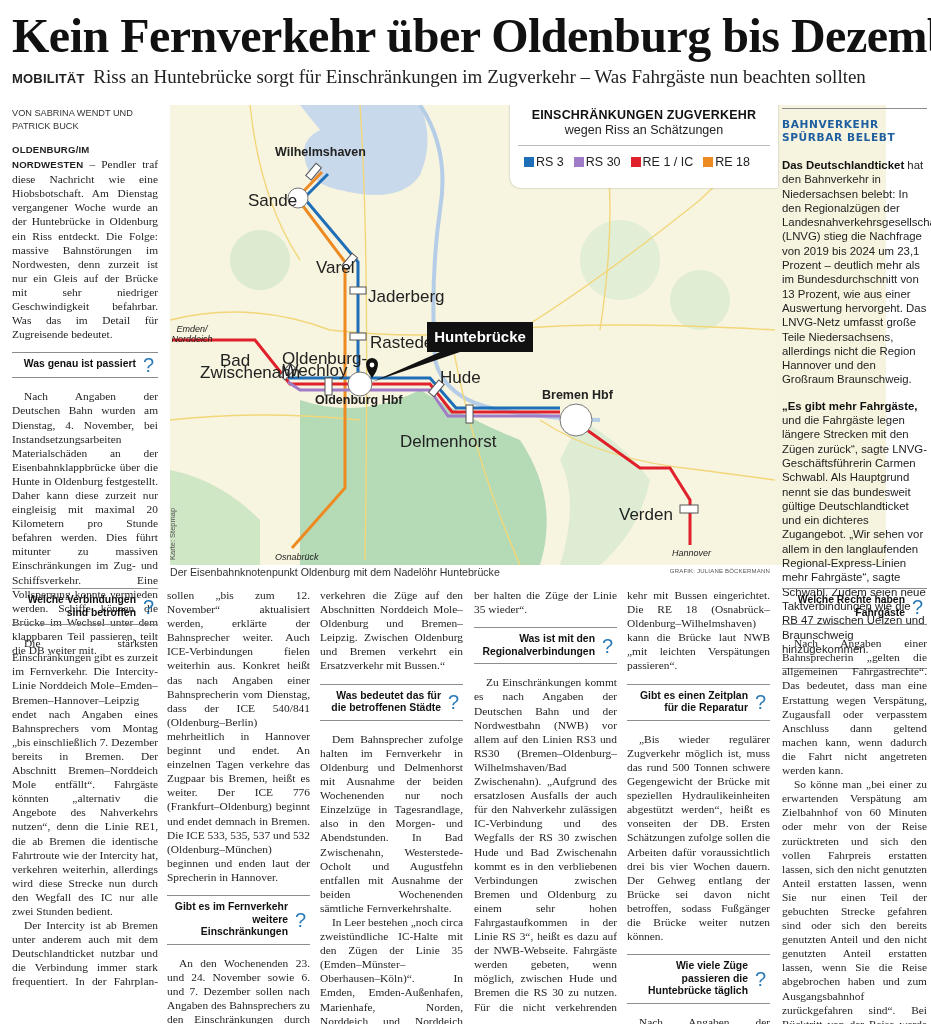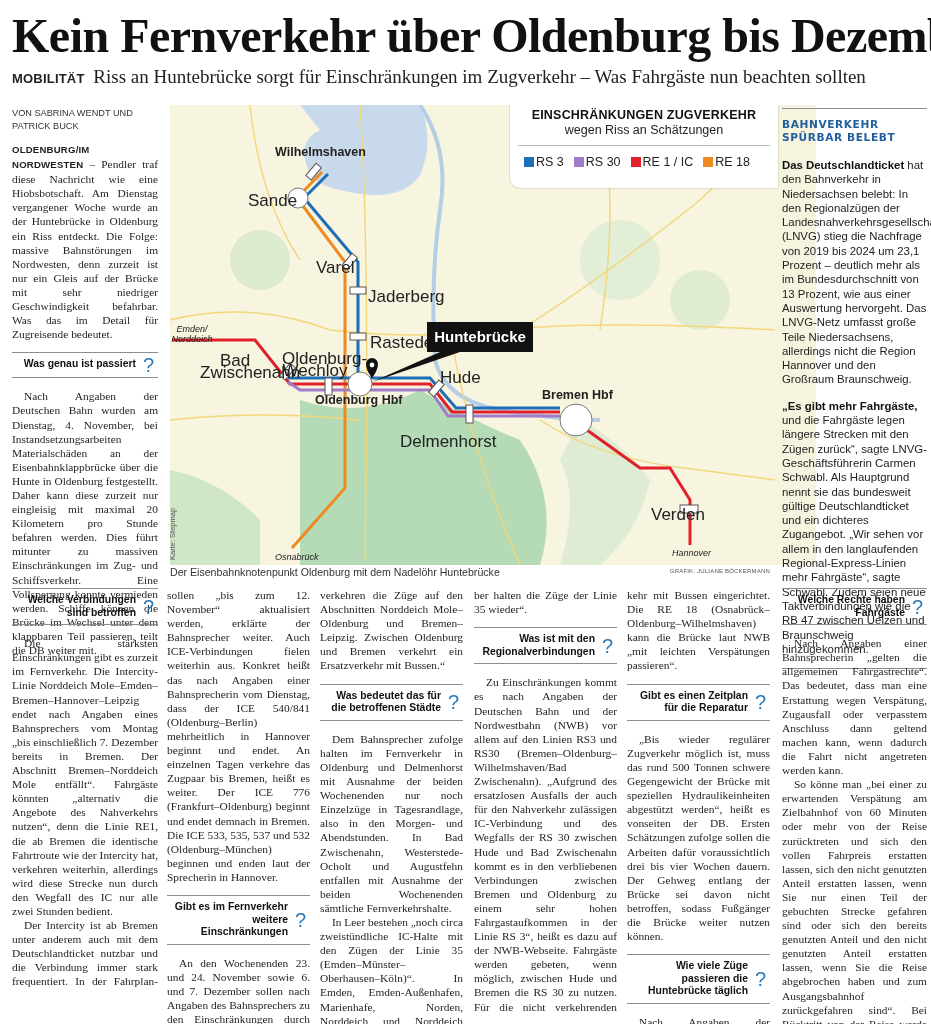--- a/index.html
+++ b/index.html
@@ -19,21 +19,21 @@
   .qhead { position: relative; border-top: 1.5px solid #8c8c8c; border-bottom: 1.5px solid #8c8c8c; padding: 5px 22px 5px 0; margin: 11px 0 11px 0; font-family: "Liberation Sans", sans-serif; font-weight: bold; font-size: 10.4px; line-height: 12.6px; color: #111; text-align: right; min-height: 26px; }
   .qhead .qmark { position: absolute; right: 4px; top: 50%; transform: translateY(-50%); font-family: "Liberation Sans", sans-serif; font-weight: normal; font-size: 20px; color: #2a7ab8; }
 
   .sidebar { position: absolute; left: 782px; top: 108px; width: 145px; font-family: "Liberation Sans", sans-serif; font-size: 11.4px; line-height: 14.3px; color: #222; }
   .sidebar .rule { border-top: 1.5px solid #8c8c8c; }
   .sidebar .shead { margin-top: 9px; margin-bottom: 14px; font-family: "DejaVu Sans", sans-serif; font-weight: bold; color: #1f5fa0; font-size: 10.6px; line-height: 13px; letter-spacing: 0.6px; text-transform: uppercase; }
   .sidebar p { margin-bottom: 12px; }
   .sidebar strong { font-weight: bold; color: #111; margin-top: 16px; }
   .sidebar .rule-bottom { border-top: 1.5px solid #8c8c8c; margin-top: 4px; }
 
-  .map { position: absolute; left: 170px; top: 105px; width: 646px; height: 460px; overflow: hidden; background: #f6f3de; }
+  .map { position: absolute; left: 170px; top: 105px; width: 716px; height: 460px; overflow: hidden; background: #f6f3de; }
   .caption { position: absolute; left: 170px; top: 566px; width: 600px; font-family: "Liberation Sans", sans-serif; font-size: 10.6px; color: #333; }
   .credit { position: absolute; right: 0; top: 2px; font-size: 6px; letter-spacing: 0.2px; text-transform: uppercase; color: #555; }
 
   .legend { position: absolute; left: 510px; top: 102px; width: 268px; height: 86px; background: #fff; border-radius: 0 0 0 10px; box-shadow: 0 0 2px rgba(0,0,0,0.3); font-family: "Liberation Sans", sans-serif; text-align: center; }
   .legend .lt { font-weight: bold; font-size: 12.5px; margin-top: 6px; letter-spacing: 0.2px; color: #111; }
   .legend .ls { font-size: 12.5px; color: #222; margin-top: 1px; }
   .legend .lrule { border-top: 1px solid #bbb; margin: 8px 8px 9px 8px; }
   .legend .items { display: flex; justify-content: flex-start; gap: 10px; padding-left: 14px; font-size: 12.5px; color: #222; }
   .legend .item { display: flex; align-items: center; gap: 2px; }
   .legend .sw { width: 10px; height: 10px; display: inline-block; }
@@ -144,21 +144,21 @@
   <div class="maplabel" style="left:78px; top:86px;">Sande</div>
   <div class="maplabel" style="left:146px; top:153px;">Varel</div>
   <div class="maplabel" style="left:198px; top:182px;">Jaderberg</div>
   <div class="maplabel" style="left:200px; top:228px;">Rastede</div>
   <div class="maplabel" style="left:30px; top:250px; text-align:center; line-height:12px; white-space:normal; width:70px;"><span>Bad Zwischenahn</span></div>
   <div class="maplabel" style="left:112px; top:248px; width:66px; line-height:12px; white-space:normal; text-align:center;"><span>Oldenburg-Wechloy</span></div>
   <div class="maplabel b" style="left:145px; top:288px;">Oldenburg Hbf</div>
   <div class="maplabel" style="left:270px; top:263px;">Hude</div>
   <div class="maplabel" style="left:230px; top:327px;">Delmenhorst</div>
   <div class="maplabel b" style="left:372px; top:283px;">Bremen Hbf</div>
-  <div class="maplabel" style="left:481px; top:400px;">Verden</div>
+  <div class="maplabel" style="left:449px; top:400px;">Verden</div>
   <div class="maplabel i" style="left:0px; top:220px; width:44px; white-space:normal; text-align:center;"><span>Emden/ Norddeich</span></div>
   <div class="maplabel i" style="left:105px; top:448px;">Osnabrück</div>
   <div class="maplabel i" style="left:502px; top:444px;">Hannover</div>
   <div class="calloutbox" style="left:257px; top:217px;">Huntebrücke</div>
 </div>
 <div class="mapsrc">Karte: Stepmap</div>
 
 <div class="caption">
   <span>Der Eisenbahnknotenpunkt Oldenburg mit dem Nadelöhr Huntebrücke</span>
   <span class="credit">GRAFIK: JULIANE BÖCKERMANN</span>

